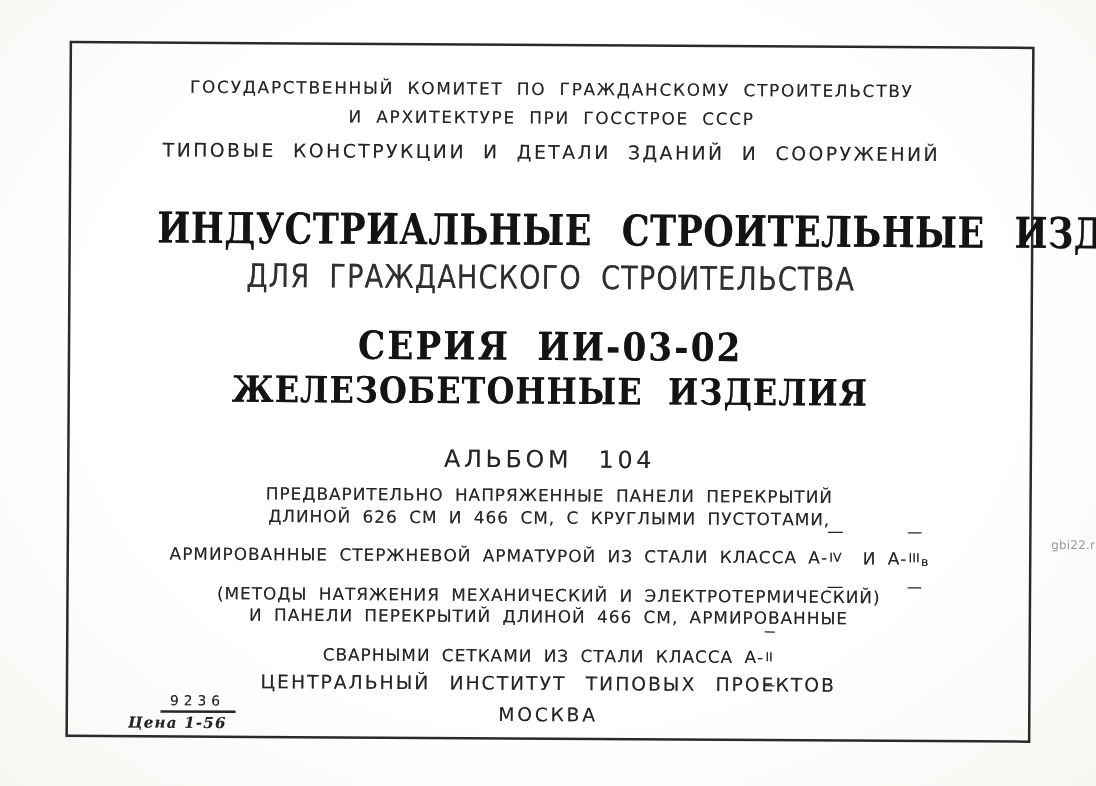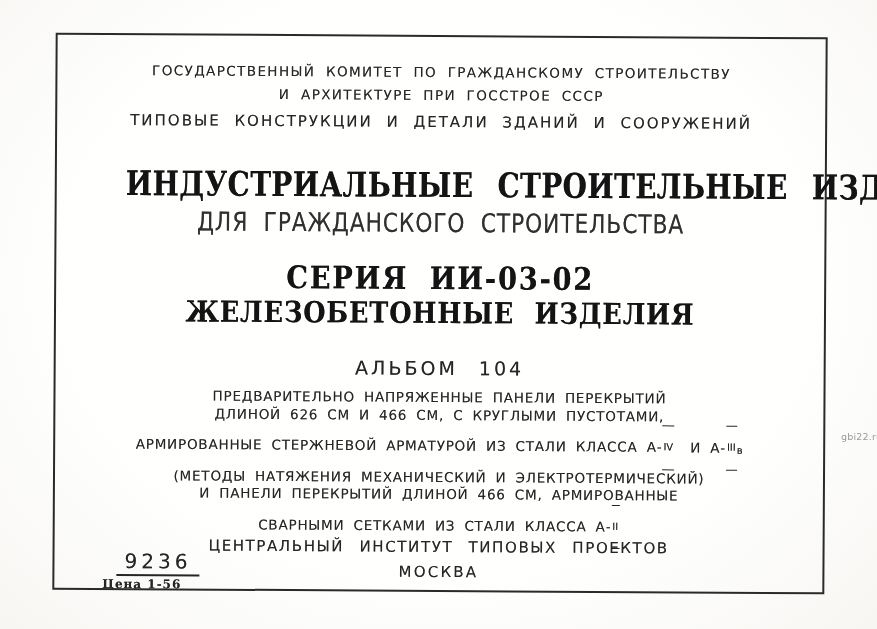--- a/index.html
+++ b/index.html
@@ -53,28 +53,28 @@
   }
   .mid-gap { display: inline; position: static; width: auto; margin-left: 16px; }
   .sub-b { display: inline-block; position: static; width: auto; font-size: 10px; vertical-align: -1px; letter-spacing: 0; }
 
   .publisher { top: 501px; font-size: 15px; letter-spacing: 1.6px; word-spacing: 9px; }
   .city { top: 526px; font-size: 15px; letter-spacing: 2.2px; }
 
   .price-block { left: 30px; top: 514px; width: 115px; text-align: center; }
   .price-block .doc-num {
     position: static; display: inline-block; width: auto;
-    font-size: 20px; letter-spacing: 4px;
+    font-size: 11px; letter-spacing: 4px;
     padding: 0 8px 1px 8px;
     border-bottom: 2px solid #262626;
     margin-left: 32px;
   }
   .price-block .price-text {
     position: static; display: block; width: auto; margin-top: 1px;
-    font-family: "DejaVu Serif", serif; font-weight: bold;
+    font-family: "DejaVu Serif", serif; font-style: italic; font-weight: bold;
     font-size: 12px; letter-spacing: 1px;
   }
 
   .watermark {
     position: absolute; left: 841px; top: 431px;
     font-size: 9.5px; color: #9a9a9a; letter-spacing: 0.2px;
     font-family: "DejaVu Sans", sans-serif;
   }
 </style>
 </head>

